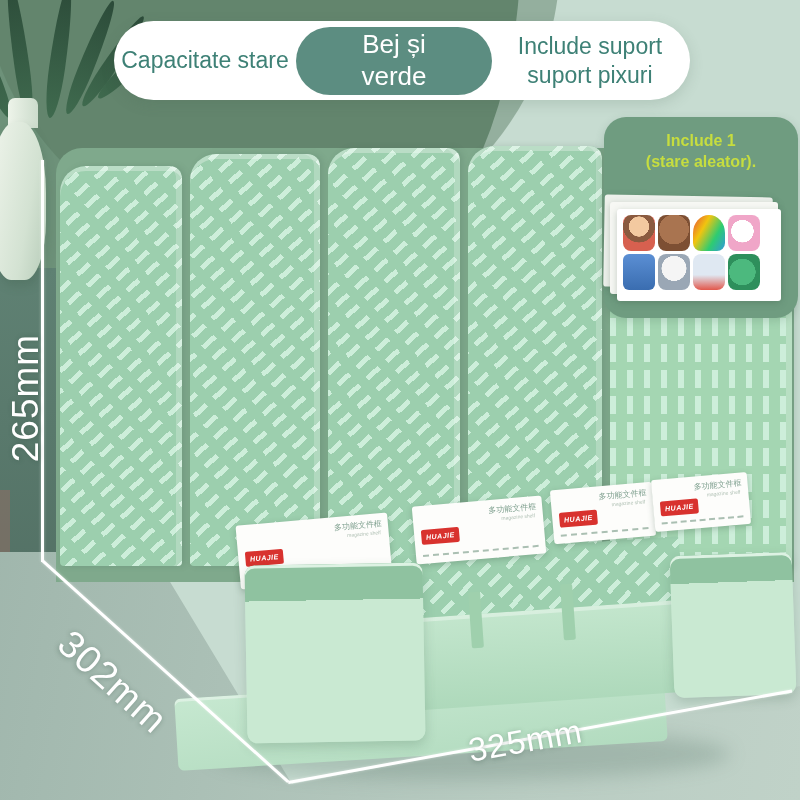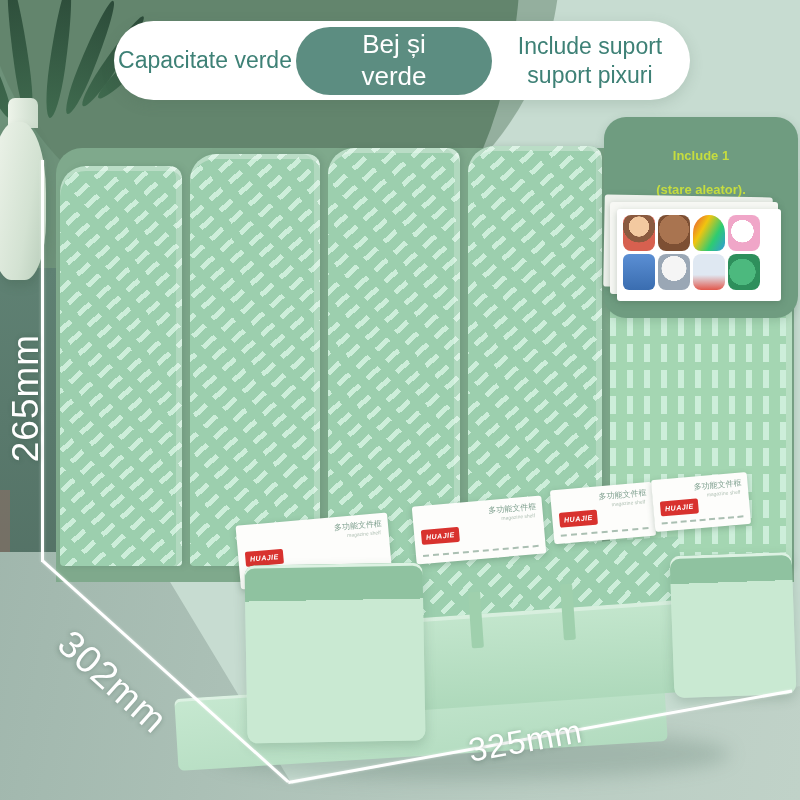--- a/index.html
+++ b/index.html
@@ -84,21 +84,21 @@
 
   
   .banner{left:114px;top:21px;width:576px;height:79px;border-radius:40px;background:#fff;display:flex;align-items:center;
           box-shadow:0 4px 14px rgba(70,100,85,.18);}
   .seg{color:#3e8176;font-size:23px;line-height:1.22;text-align:center;}
   .seg-left{width:182px;} .seg-right{width:196px;}
   .pill{width:196px;height:68px;border-radius:34px;background:#5c8d81;color:#fff;display:flex;align-items:center;justify-content:center;}
   .pill span{display:block;width:100px;text-align:center;font-size:26px;line-height:1.2;}
 
   .info-box{left:604px;top:117px;width:194px;height:201px;border-radius:22px;background:#6f9c80;box-shadow:0 3px 10px rgba(60,95,75,.2);}
-  .info-line{display:block;text-align:center;font-weight:bold;font-size:13px;line-height:1.32;color:#c6dd3f;margin-top:17px;}
+  .info-line{display:block;text-align:center;font-weight:bold;font-size:16px;line-height:1.32;color:#c6dd3f;}
   .info-pad{padding-top:13px;}
 
   .sheet{position:absolute;background:#fff;border-radius:3px;box-shadow:0 2px 7px rgba(60,90,70,.28);}
   .sheet-b{left:604px;top:196px;width:168px;height:92px;background:#eef1ec;transform:rotate(1deg);}
   .sheet-m{left:610px;top:202px;width:168px;height:92px;background:#f7f8f4;}
   .sheet-f{left:617px;top:209px;width:164px;height:92px;display:flex;flex-wrap:wrap;gap:3px;padding:6px;box-sizing:border-box;align-content:flex-start;}
   .blob{width:32px;height:36px;border-radius:8px;}
   .b-girl{background:radial-gradient(circle at 50% 32%,#f3c9a0 0 34%,#8a5a3f 35% 54%,#d7604f 55%);}
   .b-bear{background:radial-gradient(circle at 50% 40%,#a97450 0 55%,#7d4f33 56%);}
   .b-rainbow{background:linear-gradient(120deg,#e74c3c,#f1c40f,#2ecc71,#3498db);border-radius:50% 50% 8px 8px;}
@@ -174,21 +174,21 @@
   <div class="tdiv td2"></div>
   <div class="cube cube-l"></div>
   <div class="cube cube-r"></div>
 
   <div class="mline d302"></div>
   <div class="mline w325"></div>
   <div class="dim dim-d">302mm</div>
   <div class="dim dim-w">325mm</div>
 
   <div class="abs banner">
-    <div class="seg seg-left">Capacitate verde</div>
+    <div class="seg seg-left">Capacitate stare</div>
     <div class="pill">
       <span>Bej și verde</span>
     </div>
     <div class="seg seg-right">Include suport suport pixuri</div>
   </div>
 
   <div class="abs info-box">
     <div class="info-pad">
       <span class="info-line">Include 1</span>
       <span class="info-line">(stare aleator).</span>

